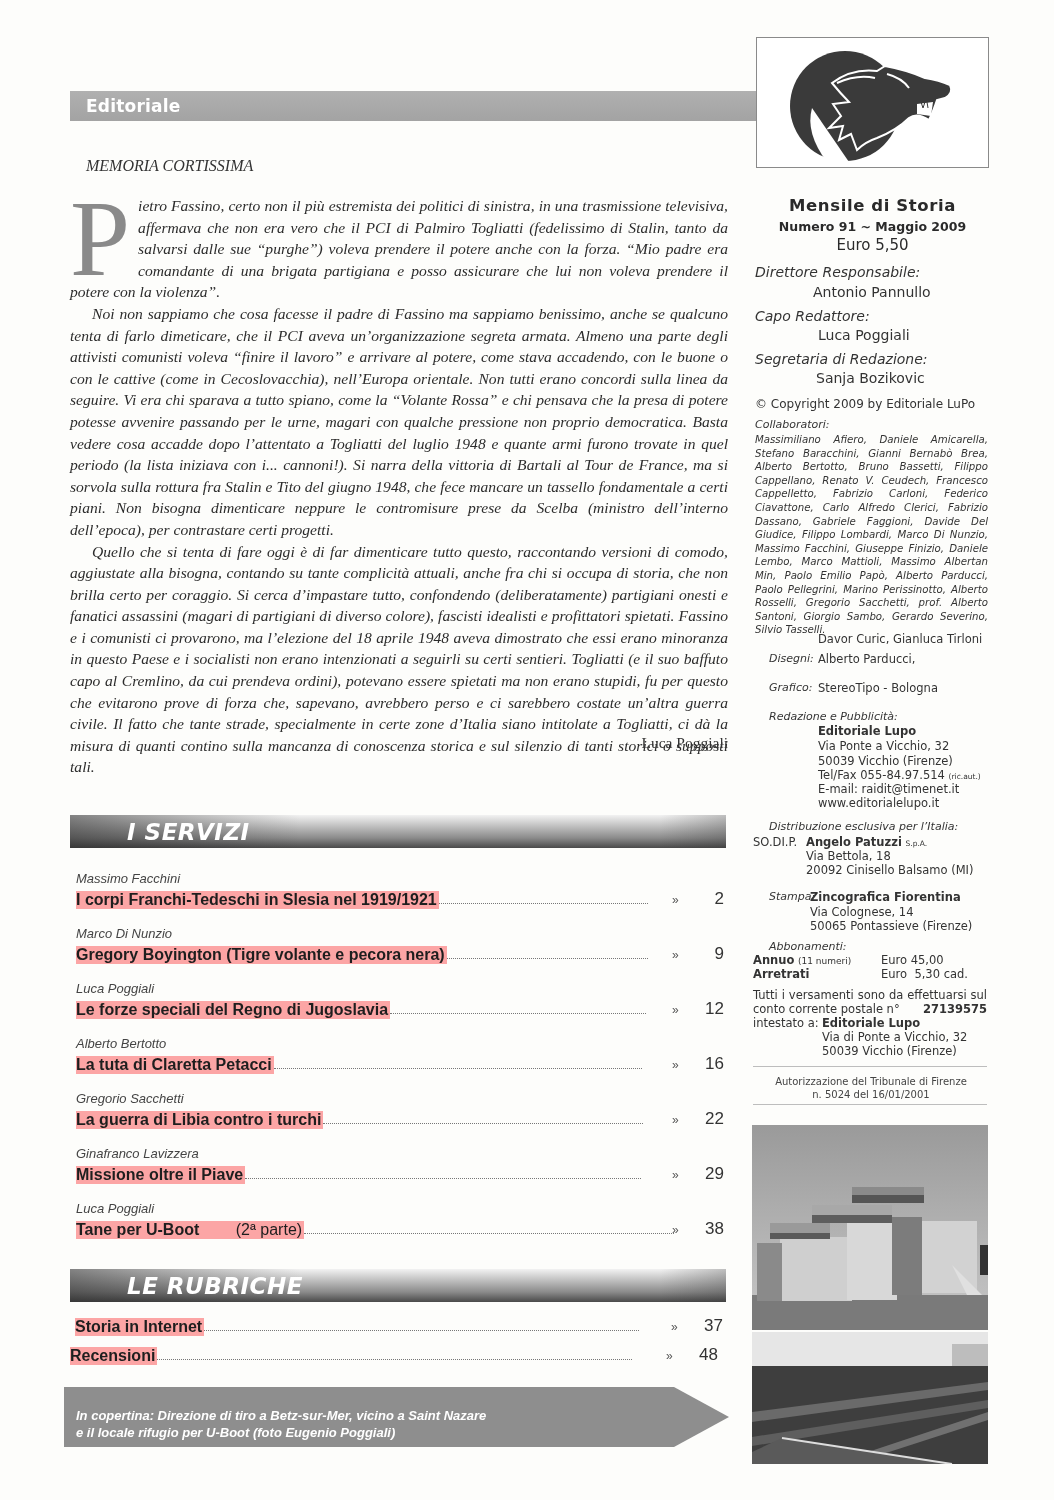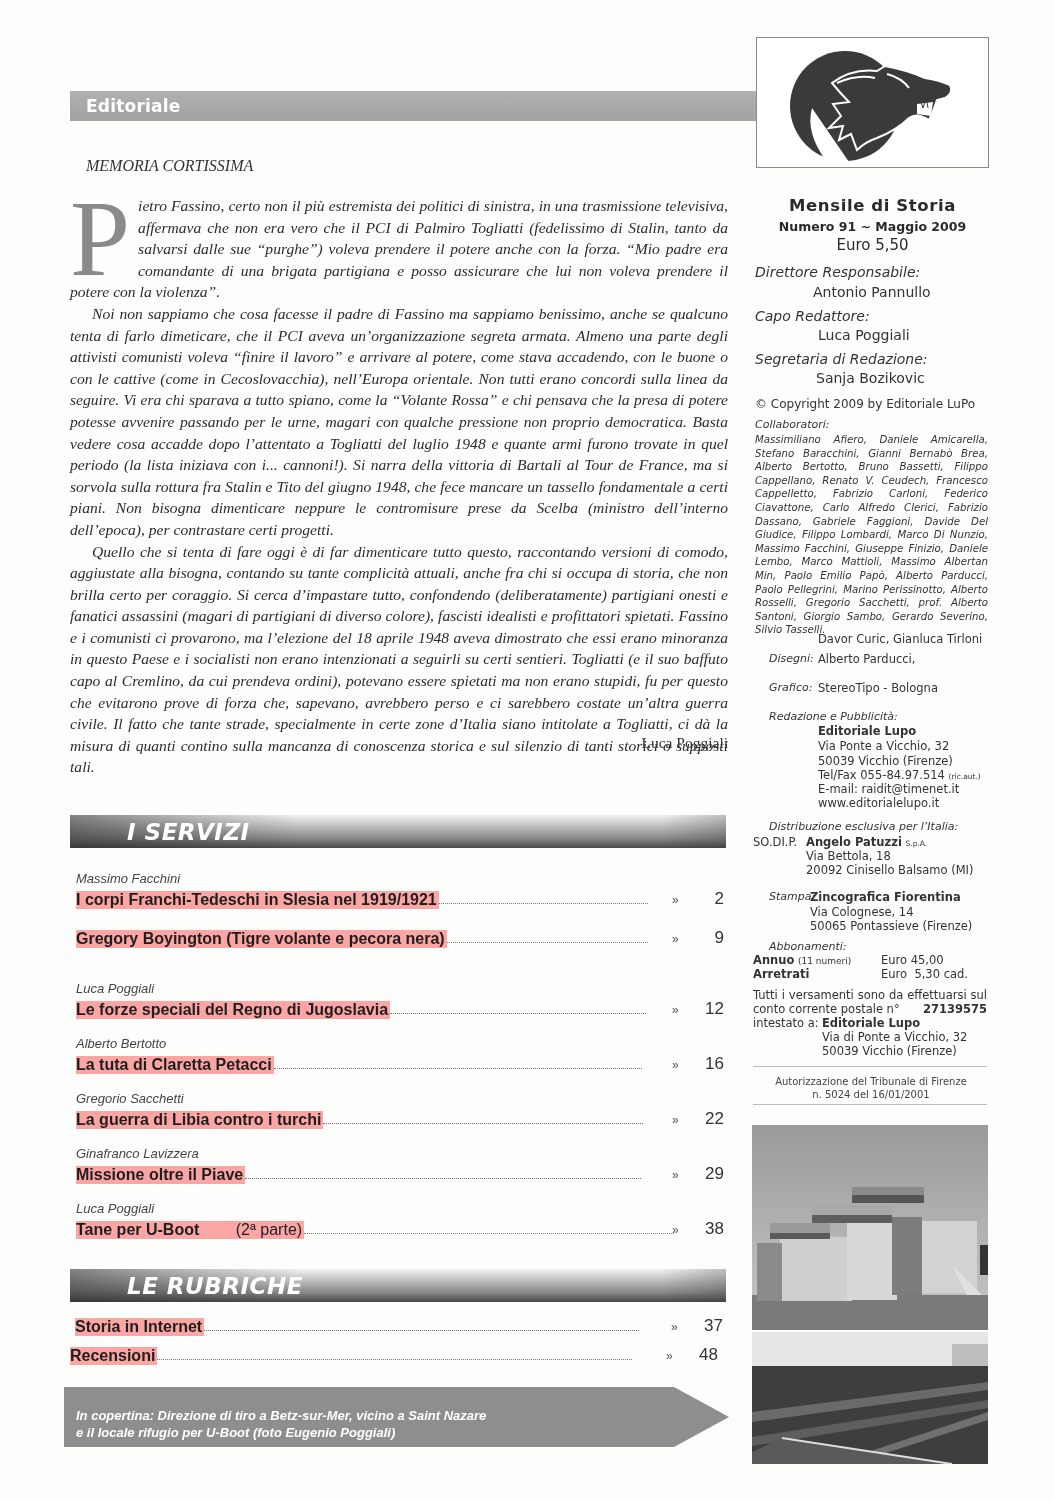--- a/index.html
+++ b/index.html
@@ -149,20 +149,21 @@
     <div class="toc-item" style="top: 871px;">
       <div class="toc-author">Massimo Facchini</div>
       <div class="toc-line">
         <span class="toc-title"><span>I corpi Franchi-Tedeschi in Slesia nel 1919/1921</span></span>
         <span class="toc-dots" style="width: 209px;"></span>
         <span class="toc-arrow">»</span>
         <span class="toc-page">2</span>
       </div>
     </div>
     <div class="toc-item" style="top: 926px;">
+      <div class="toc-author">Marco Di Nunzio</div>
       <div class="toc-line">
         <span class="toc-title"><span>Gregory Boyington (Tigre volante e pecora nera)</span></span>
         <span class="toc-dots" style="width: 201px;"></span>
         <span class="toc-arrow">»</span>
         <span class="toc-page">9</span>
       </div>
     </div>
     <div class="toc-item" style="top: 981px;">
       <div class="toc-author">Luca Poggiali</div>
       <div class="toc-line">

